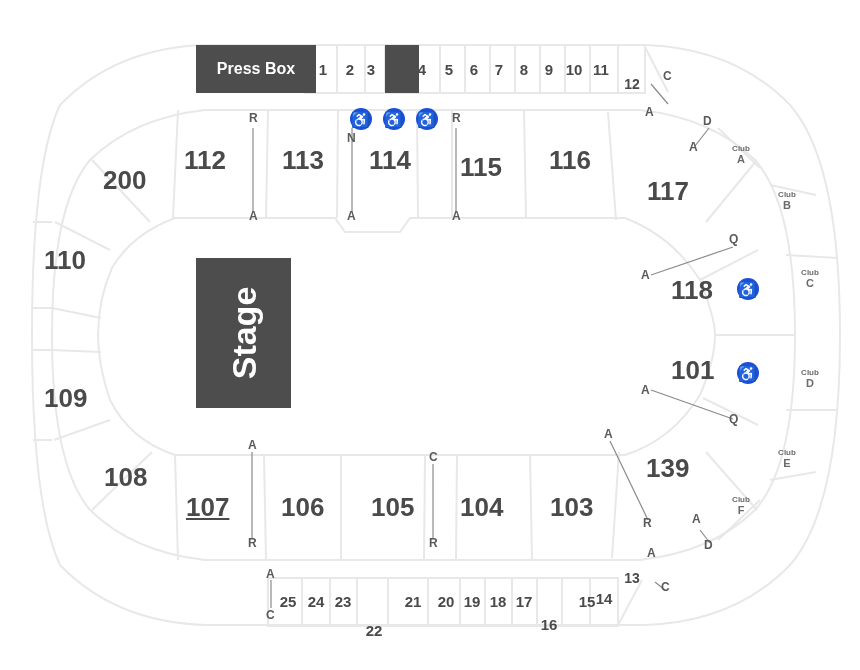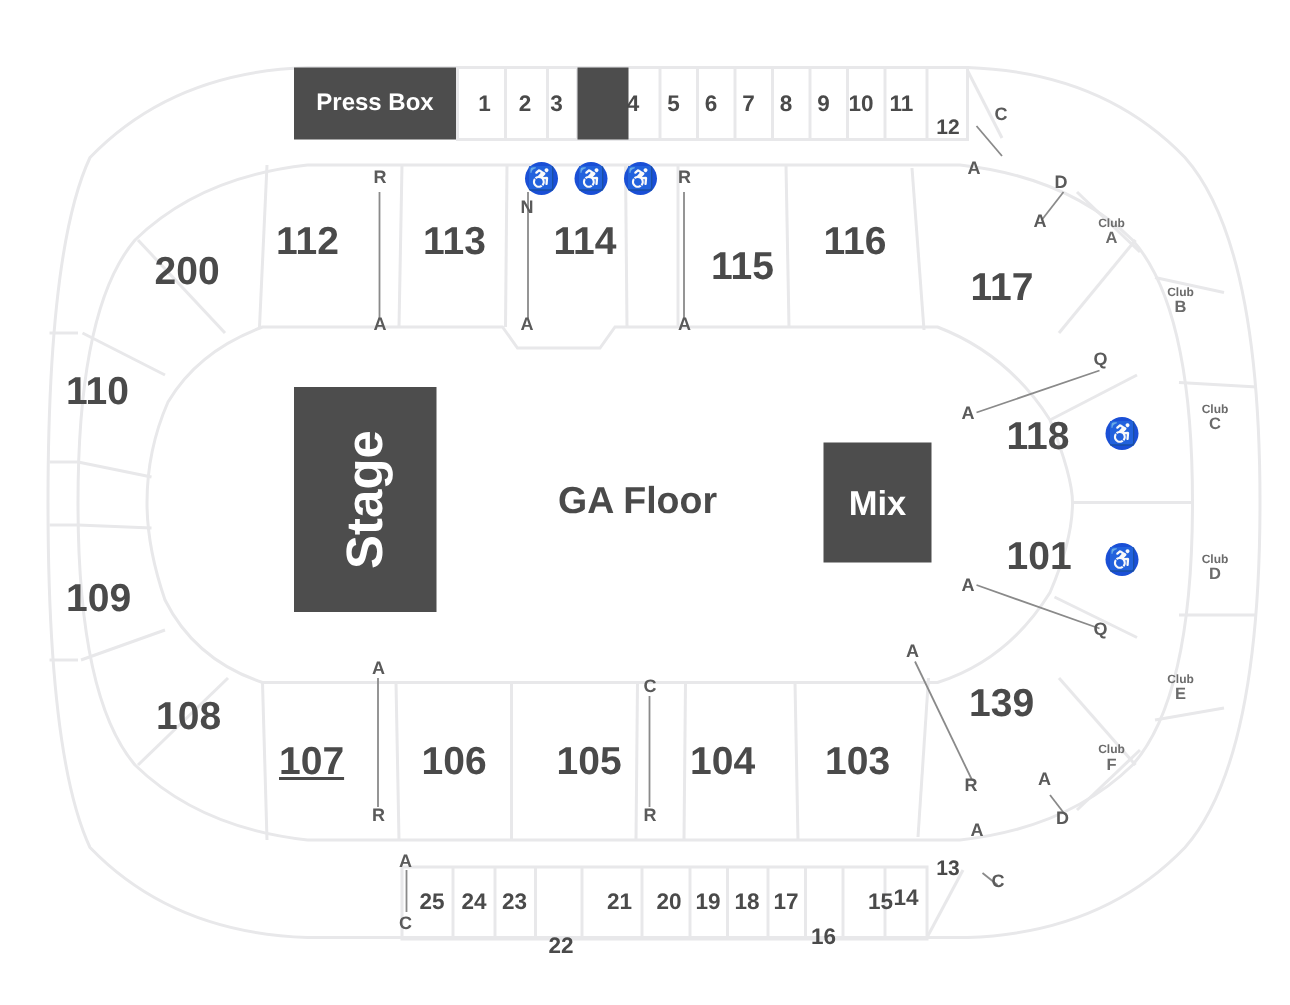--- a/index.html
+++ b/index.html
@@ -136,21 +136,21 @@
       <path d="M 709 128 L 695 146"></path>
       <path d="M 733 247 L 651 275"></path>
       <path d="M 733 419 L 651 390"></path>
       <path d="M 610 441 L 648 520"></path>
       <path d="M 700 530 L 710 543"></path>
       <path d="M 655 582 L 665 590"></path>
       <path d="M 271 580 L 271 608"></path>
     </g>
   </svg>
 
-  <div class="boxtext" style="left:196px;top:45px;width:108px;height:48px;background:#4d4d4d;font-size:16px;">
+  <div class="boxtext" style="left:196px;top:45px;width:120px;height:48px;background:#4d4d4d;font-size:16px;">
     <span>Press Box</span>
   </div>
   <div style="position:absolute;left:385px;top:45px;width:34px;height:48px;background:#4d4d4d;"></div>
 
   <div class="numcell" style="left:310px;top:61px;width:26px;">1</div>
   <div class="numcell" style="left:337px;top:61px;width:26px;">2</div>
   <div class="numcell" style="left:358px;top:61px;width:26px;">3</div>
 
   <div class="numcell" style="left:409px;top:61px;width:26px;">4</div>
   <div class="numcell" style="left:436px;top:61px;width:26px;">5</div>
@@ -173,31 +173,27 @@
   <div class="numcell" style="left:511px;top:593px;width:26px;">17</div>
   <div class="numcell" style="left:536px;top:593px;width:26px;margin-top:23px;">16</div>
   <div class="numcell" style="left:562px;top:593px;width:50px;">15</div>
   <div class="numcell" style="left:591px;top:590px;width:26px;">14</div>
   <div class="numcell" style="left:620px;top:570px;width:24px;font-size:14px;">13</div>
 
   <div style="position:absolute;left:196px;top:258px;width:95px;height:150px;background:#4d4d4d;">
     <div style="position:absolute;left:50%;top:50%;transform:translate(-50%,-50%) rotate(-90deg);color:#fff;font-size:34px;font-weight:bold;white-space:nowrap;">Stage</div>
   </div>
 
-  <div class="boxtext" style="left:549px;top:295px;width:72px;height:80px;background:#4d4d4d;font-size:23px;">
-    <span>Mix</span>
-  </div>
-
-  <div class="seclabel" style="left:372px;top:320px;font-size:25px;">GA Floor</div>
+
 
   <div class="seclabel big" style="left:103px;top:165px;">200</div>
   <div class="seclabel big" style="left:184px;top:145px;">112</div>
   <div class="seclabel big" style="left:282px;top:145px;">113</div>
   <div class="seclabel big" style="left:369px;top:145px;">114</div>
-  <div class="seclabel big" style="left:460px;top:162px;margin-left:14px;">115</div>
+  <div class="seclabel big" style="left:460px;top:152px;">115</div>
   <div class="seclabel big" style="left:549px;top:145px;">116</div>
   <div class="seclabel big" style="left:647px;top:176px;">117</div>
   <div class="seclabel big" style="left:44px;top:245px;">110</div>
   <div class="seclabel big" style="left:44px;top:383px;">109</div>
   <div class="seclabel big" style="left:671px;top:275px;">118</div>
   <div class="seclabel big" style="left:671px;top:355px;">101</div>
   <div class="seclabel big" style="left:646px;top:453px;">139</div>
   <div class="seclabel big" style="left:104px;top:462px;">108</div>
   <div class="seclabel big" style="left:186px;top:492px;text-decoration:underline;">107</div>
   <div class="seclabel big" style="left:281px;top:492px;">106</div>

